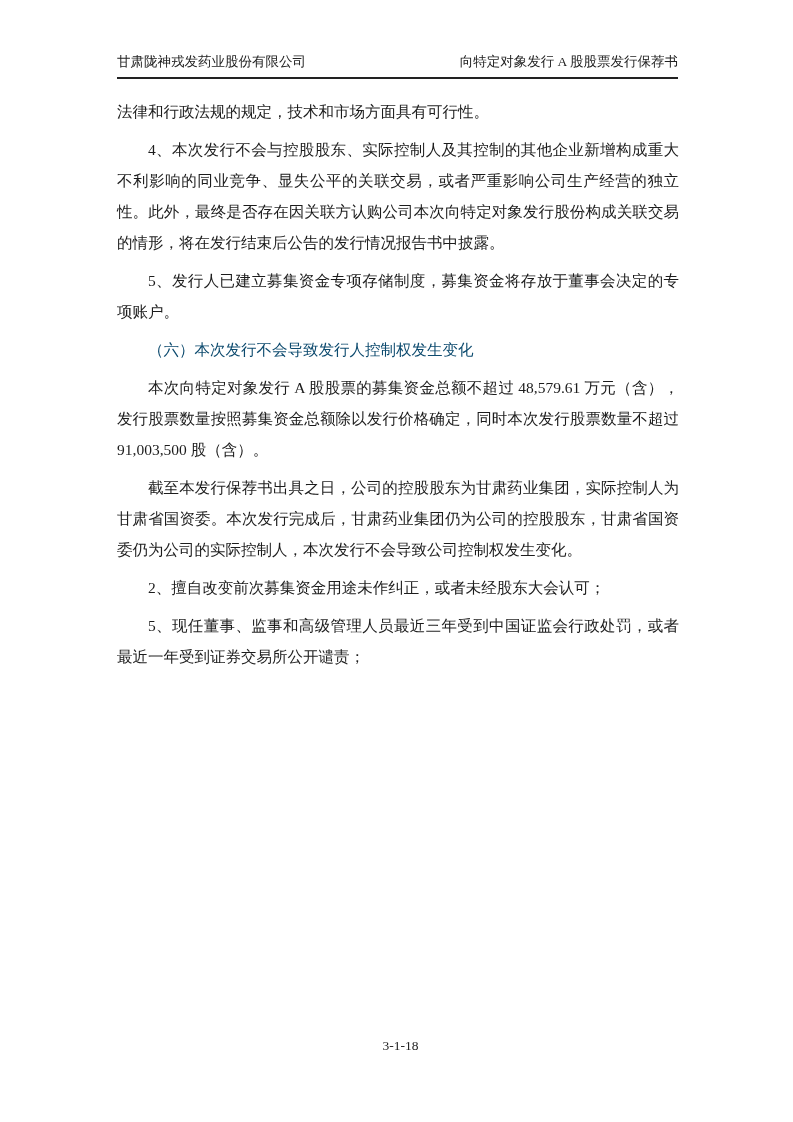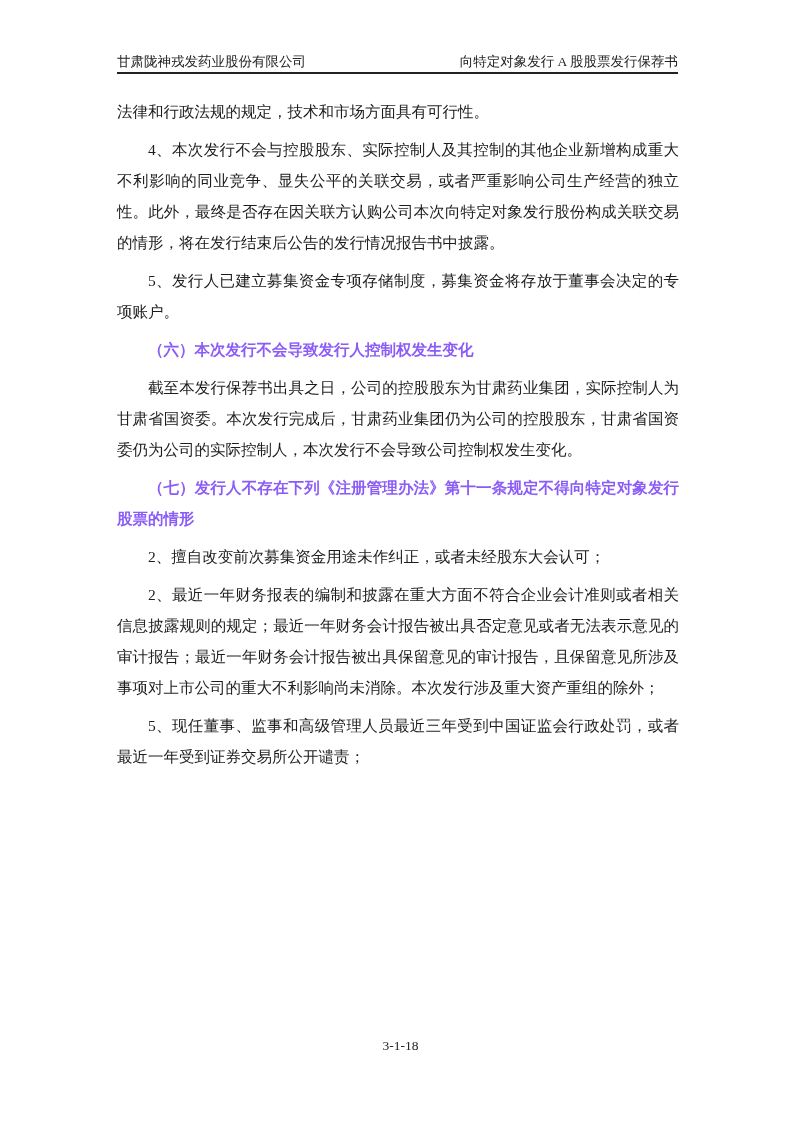--- a/index.html
+++ b/index.html
@@ -17,43 +17,44 @@
   }
   .header {
     position: absolute;
     left: 117px; top: 52px;
     width: 561px;
     display: flex;
     justify-content: space-between;
     align-items: flex-end;
     font-size: 13.5px;
     line-height: 20px;
+    padding-bottom: 5px;
     border-bottom: 2px solid #222222;
     color: #222222;
   }
   .content {
     position: absolute;
     left: 117px; top: 88px;
     width: 562px;
     font-size: 15.5px;
     line-height: 31px;
     text-align: justify;
     text-justify: inter-ideograph;
     color: #1c1c1c;
   }
   .content p { margin-top: 7px; }
   .content p:first-child { margin-top: 8px; }
   .p-body { text-indent: 2em; }
   .p-body.no-indent { text-indent: 0; }
   .p-heading {
     text-indent: 2em;
     font-family: "Liberation Sans", "DejaVu Sans", sans-serif;
-    font-weight: bold;
+    font-weight: normal;
     margin-top: 9px;
-    color: #8b5cf6;
+    color: #0c4a6e;
   }
   .footer {
     position: absolute;
     left: 4px; top: 1038px;
     width: 100%;
     text-align: center;
     font-size: 13.5px;
     color: #222222;
   }
 </style>
@@ -65,24 +66,23 @@
   <div class="header">
     <span>甘肃陇神戎发药业股份有限公司</span>
     <span>向特定对象发行 A 股股票发行保荐书</span>
   </div>
 
   <div class="content">
     <p class="p-body no-indent">法律和行政法规的规定，技术和市场方面具有可行性。</p>
     <p class="p-body">4、本次发行不会与控股股东、实际控制人及其控制的其他企业新增构成重大不利影响的同业竞争、显失公平的关联交易，或者严重影响公司生产经营的独立性。此外，最终是否存在因关联方认购公司本次向特定对象发行股份构成关联交易的情形，将在发行结束后公告的发行情况报告书中披露。</p>
     <p class="p-body">5、发行人已建立募集资金专项存储制度，募集资金将存放于董事会决定的专项账户。</p>
     <p class="p-heading">（六）本次发行不会导致发行人控制权发生变化</p>
+    <p class="p-body">本次向特定对象发行 A 股股票的募集资金总额不超过 48,579.61 万元（含），发行股票数量按照募集资金总额除以发行价格确定，同时本次发行股票数量不超过 91,003,500 股（含）。</p>
     <p class="p-body">截至本发行保荐书出具之日，公司的控股股东为甘肃药业集团，实际控制人为甘肃省国资委。本次发行完成后，甘肃药业集团仍为公司的控股股东，甘肃省国资委仍为公司的实际控制人，本次发行不会导致公司控制权发生变化。</p>
-    <p class="p-heading">（七）发行人不存在下列《注册管理办法》第十一条规定不得向特定对象发行股票的情形</p>
     <p class="p-body">2、擅自改变前次募集资金用途未作纠正，或者未经股东大会认可；</p>
-    <p class="p-body">2、最近一年财务报表的编制和披露在重大方面不符合企业会计准则或者相关信息披露规则的规定；最近一年财务会计报告被出具否定意见或者无法表示意见的审计报告；最近一年财务会计报告被出具保留意见的审计报告，且保留意见所涉及事项对上市公司的重大不利影响尚未消除。本次发行涉及重大资产重组的除外；</p>
     <p class="p-body">5、现任董事、监事和高级管理人员最近三年受到中国证监会行政处罚，或者最近一年受到证券交易所公开谴责；</p>
   </div>
 
   <div class="footer">
     <span>3-1-18</span>
   </div>
 
 </div>
 
 </body></html>

